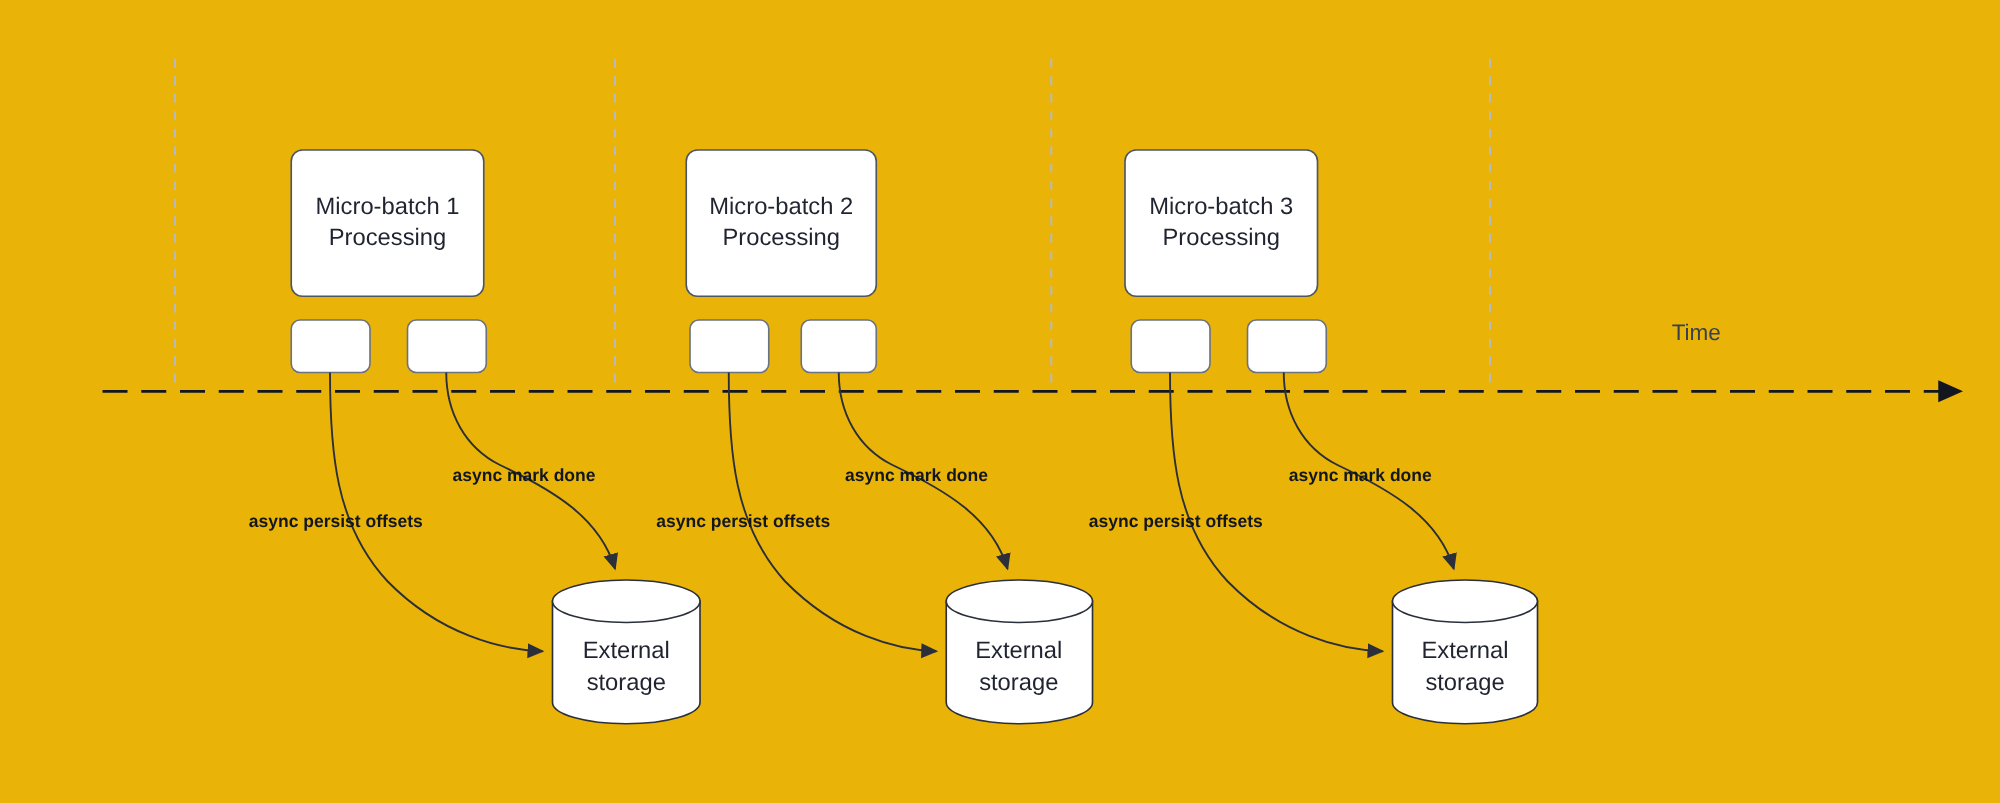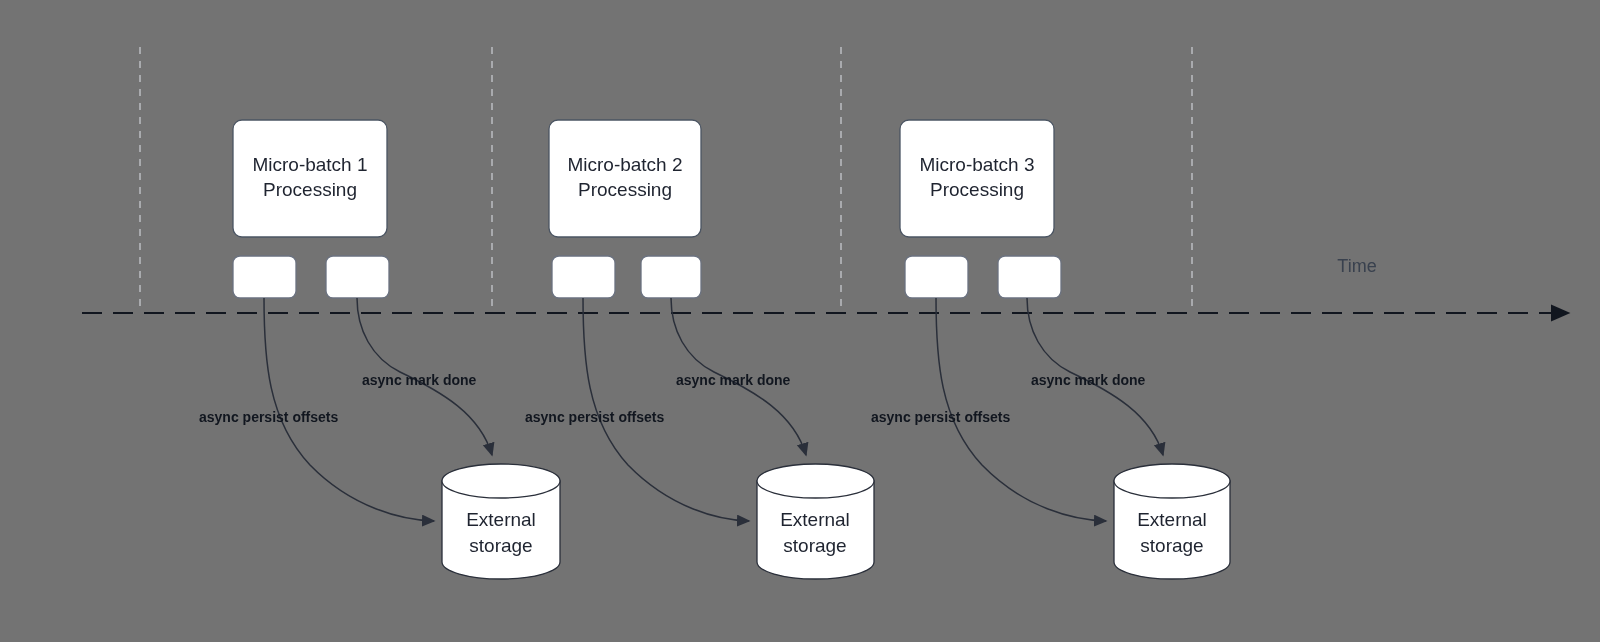--- a/index.html
+++ b/index.html
@@ -7,21 +7,21 @@
     padding: 0;
     background: #ffffff;
   }
   body {
     font-family: "Liberation Sans", sans-serif;
   }
   #canvas {
     position: relative;
     width: 1600px;
     height: 642px;
-    background: #737373;
+    background: #eab308;
     overflow: hidden;
   }
   svg.layer {
     position: absolute;
     left: 0;
     top: 0;
     width: 1600px;
     height: 642px;
   }
   .node-text {

